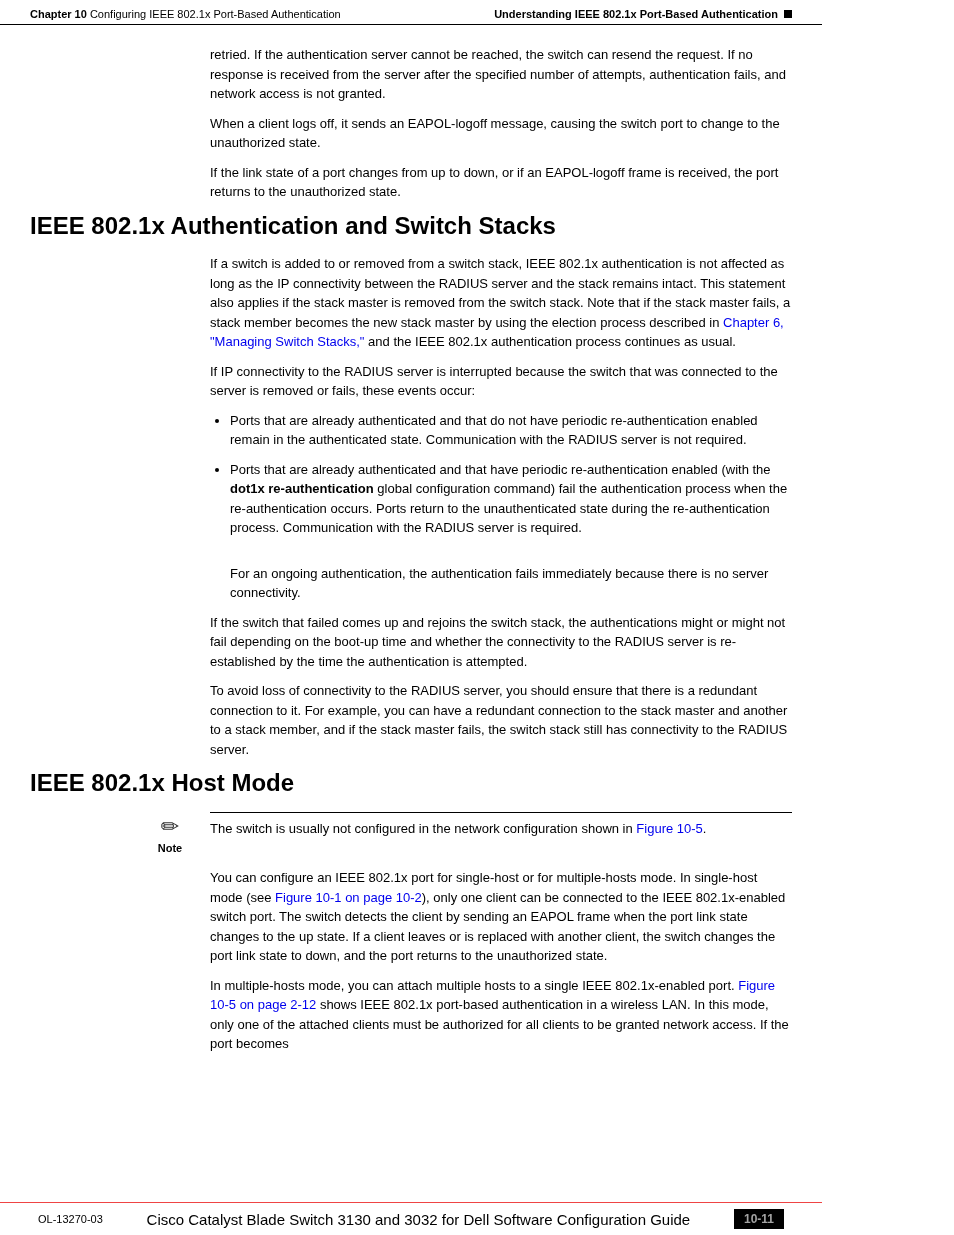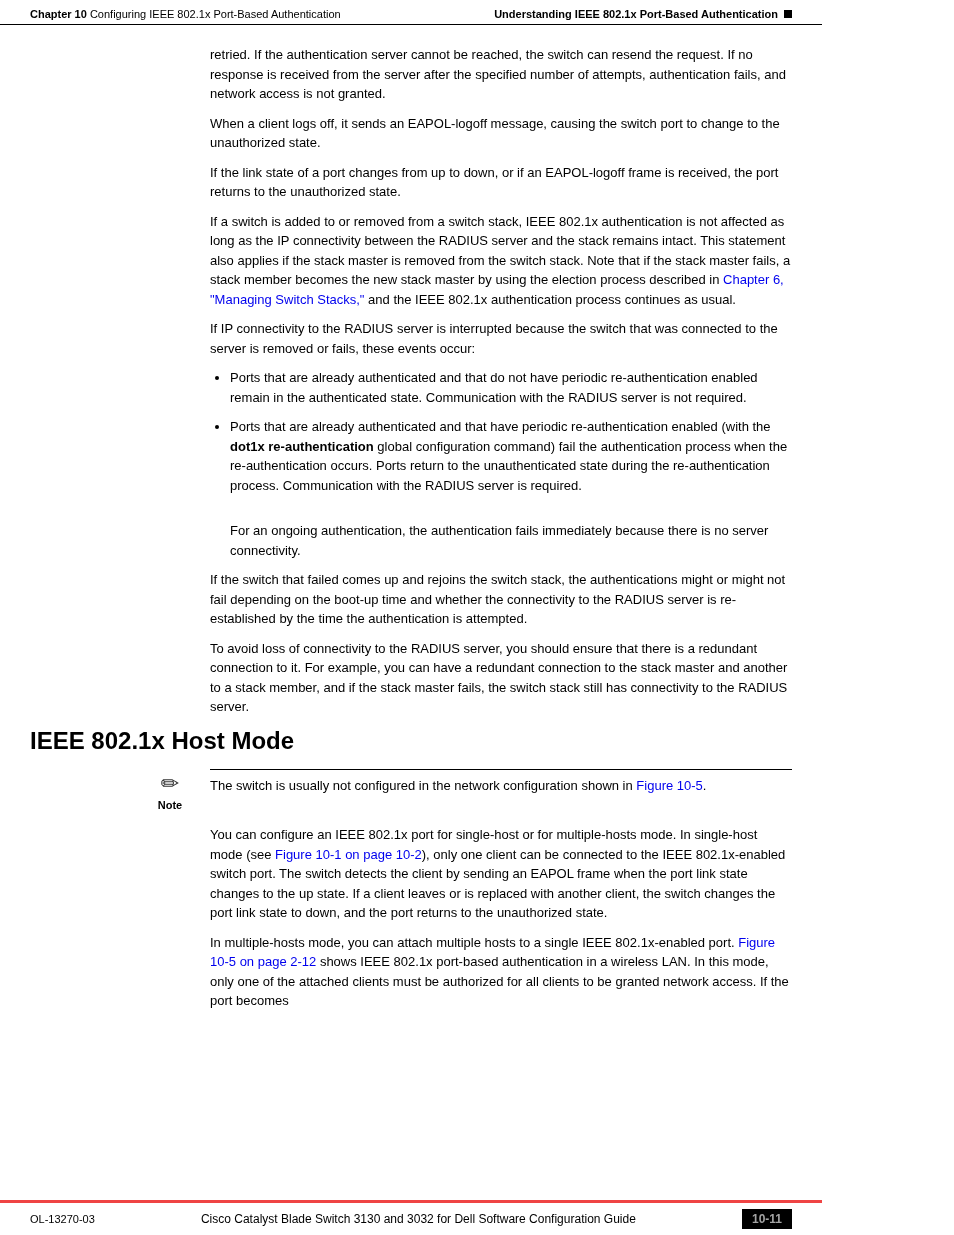--- a/index.html
+++ b/index.html
@@ -147,31 +147,31 @@
       font-size: 13px;
       line-height: 1.5;
     }
 
     
     .page-footer {
       position: absolute;
       bottom: 0;
       left: 0;
       right: 0;
-      border-top: 3px solid #ef4444;
+      border-top: 1px solid #ef4444;
       display: flex;
       justify-content: space-between;
       align-items: center;
-      padding: 6px 30px;
+      padding: 6px 38px;
     }
     .footer-left {
       font-size: 11px;
     }
     .footer-center {
-      font-size: 12px;
+      font-size: 15px;
       text-align: center;
     }
     .footer-right {
       background: #000;
       color: #a3a3a3;
       font-size: 12px;
       font-weight: bold;
       padding: 3px 10px;
     }
   </style>
@@ -192,20 +192,21 @@
   </div>
 
   <div class="content">
 
     <div class="intro-block">
       <p>retried. If the authentication server cannot be reached, the switch can resend the request. If no response is received from the server after the specified number of attempts, authentication fails, and network access is not granted.</p>
       <p>When a client logs off, it sends an EAPOL-logoff message, causing the switch port to change to the unauthorized state.</p>
       <p>If the link state of a port changes from up to down, or if an EAPOL-logoff frame is received, the port returns to the unauthorized state.</p>
     </div>
 
+    <div class="section-heading">IEEE 802.1x Authentication and Switch Stacks</div>
 
     <div class="body-block">
       <p>
         <span>If a switch is added to or removed from a switch stack, IEEE 802.1x authentication is not affected as long as the IP connectivity between the RADIUS server and the stack remains intact. This statement also applies if the stack master is removed from the switch stack. Note that if the stack master fails, a stack member becomes the new stack master by using the election process described in </span><a class="link-text">Chapter 6, "Managing Switch Stacks,"</a><span> and the IEEE 802.1x authentication process continues as usual.</span>
       </p>
       <p>If IP connectivity to the RADIUS server is interrupted because the switch that was connected to the server is removed or fails, these events occur:</p>
     </div>
 
     <ul class="bullet-list">
       <li>Ports that are already authenticated and that do not have periodic re-authentication enabled remain in the authenticated state. Communication with the RADIUS server is not required.</li>

